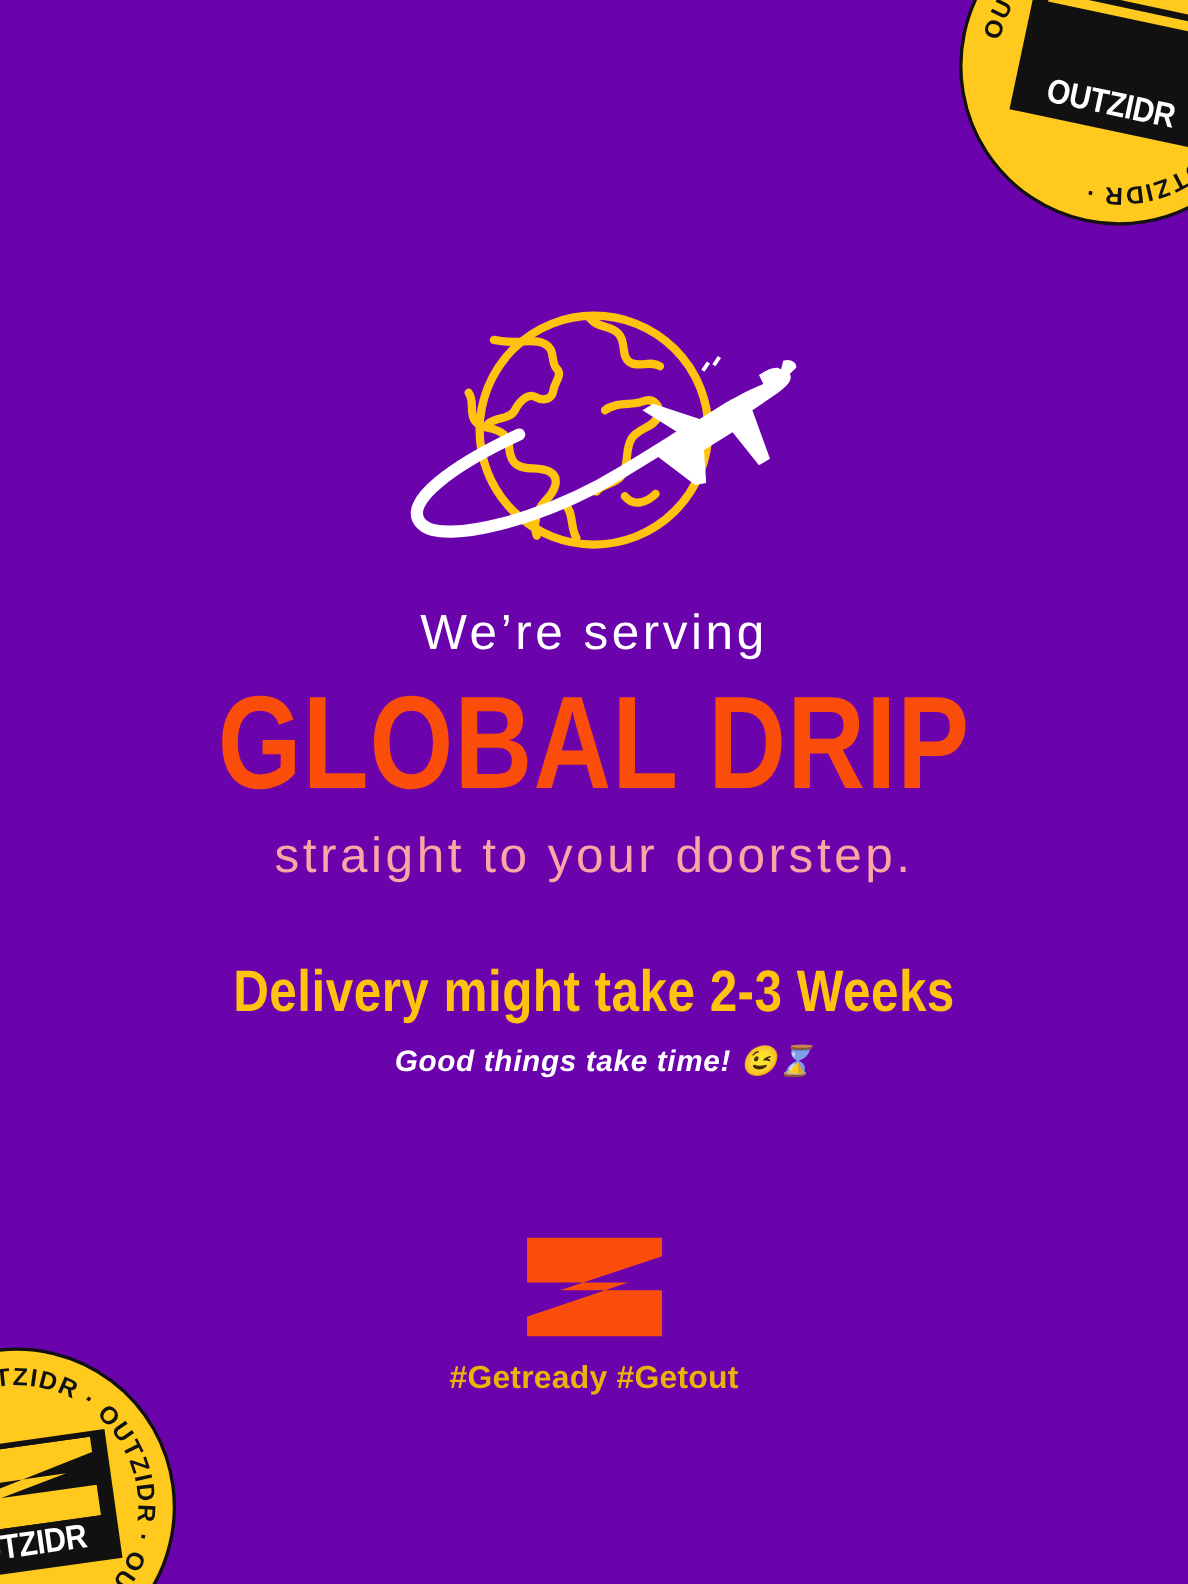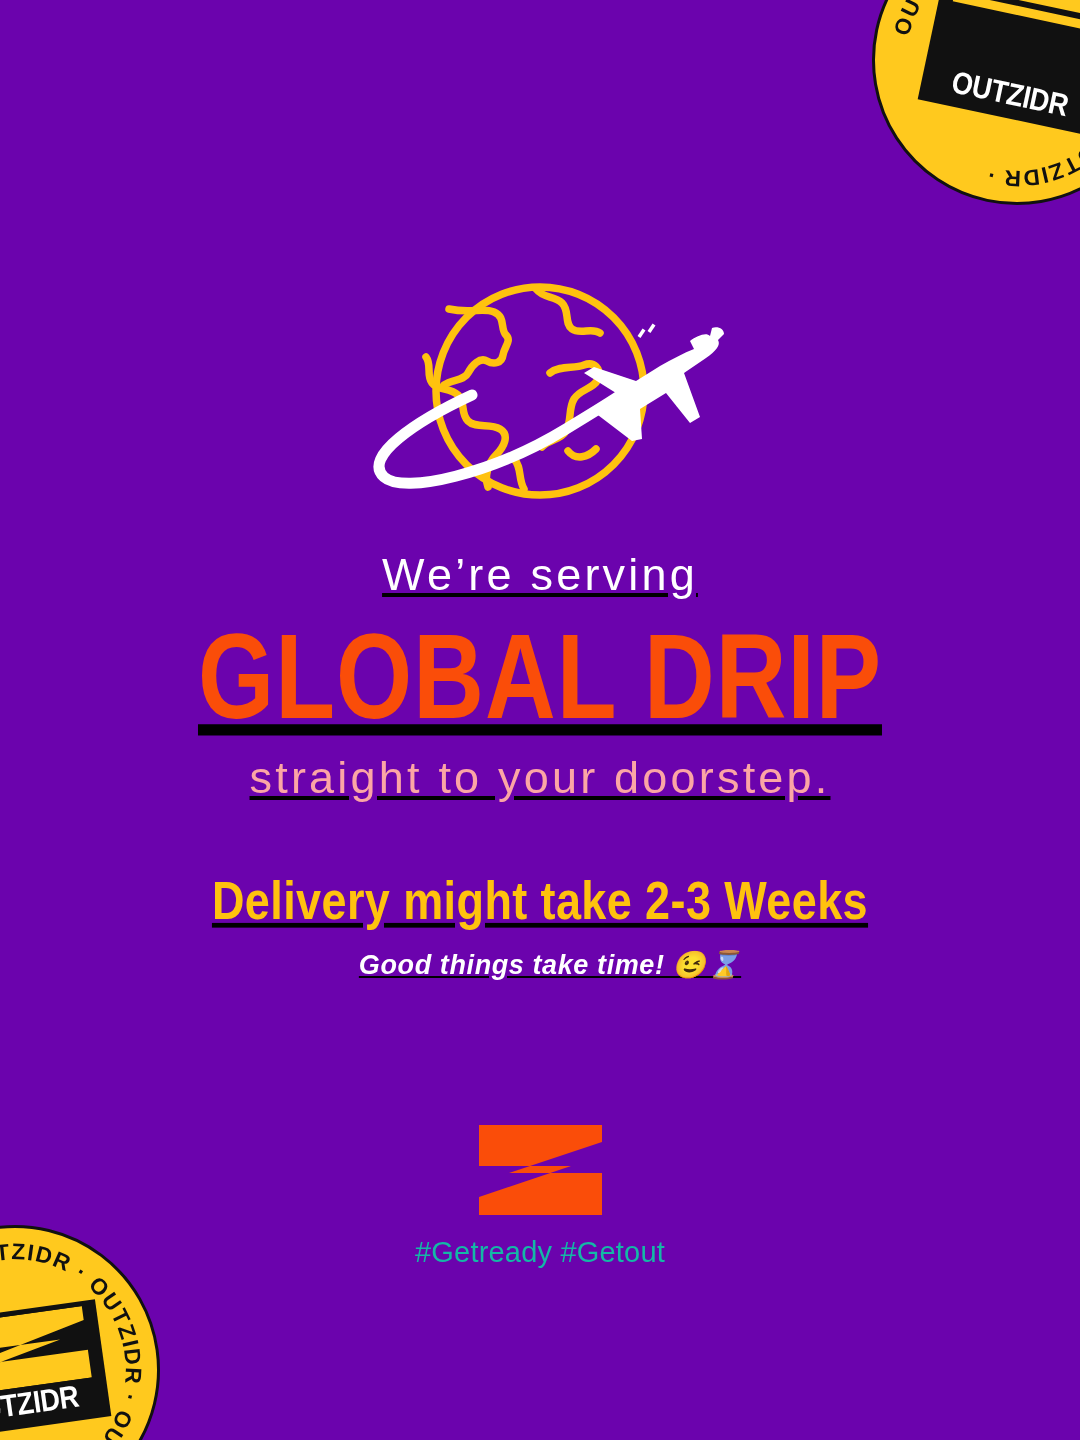--- a/index.html
+++ b/index.html
@@ -99,21 +99,20 @@
     height: 232px;
   }
 
   
   #copy-block {
     position: absolute;
     left: 0;
     right: 0;
     top: 548px;
     text-align: center;
-    text-decoration: underline;
   }
   #serving-line {
     color: #ffffff;
     font-size: 45px;
     font-weight: 300;
     letter-spacing: 3.2px;
     line-height: 1.18;
   }
   #headline {
     color: #FA4D09;
@@ -160,23 +159,23 @@
     top: 1125px;
     text-align: center;
   }
   #brand-zmark {
     position: relative;
     width: 123px;
     height: 90px;
     margin: 0 auto;
   }
   #hashtags {
-    color: #14b8a6;
+    color: #eab308;
     font-size: 29px;
-    font-weight: normal;
+    font-weight: bold;
     letter-spacing: 0.2px;
     margin-top: 17px;
   }
 </style>
 </head>
 <body>
 
 <div id="poster">
 
   <div class="badge" id="badge-top-right">

